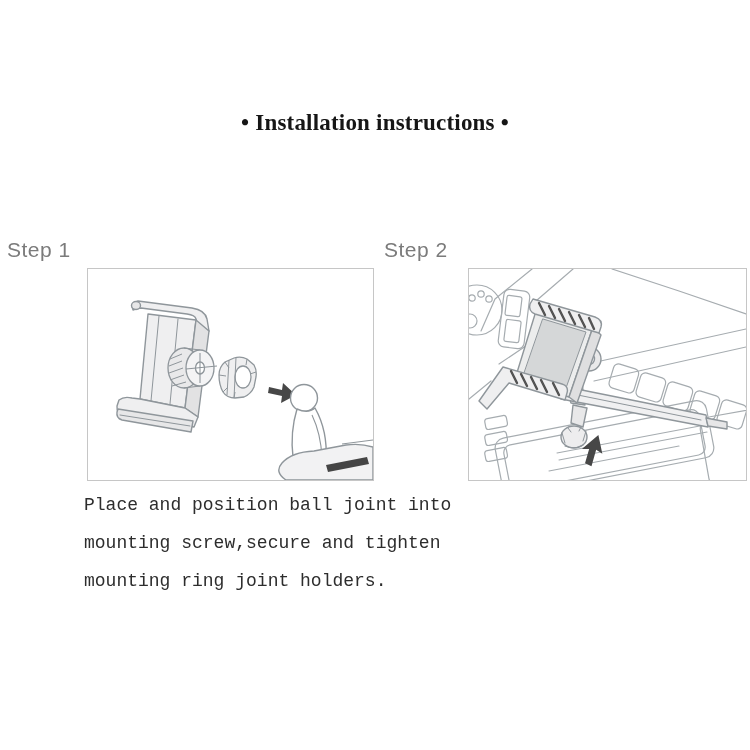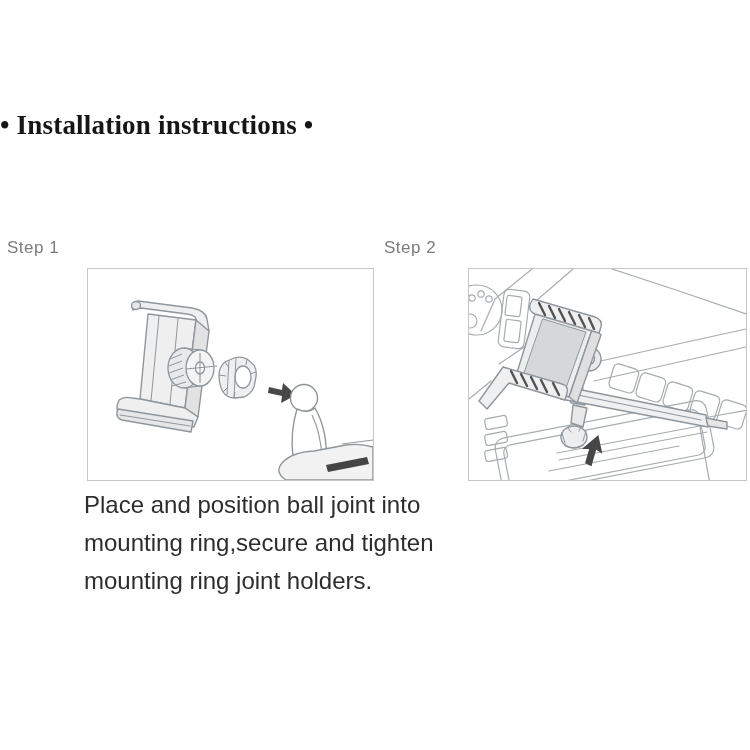--- a/index.html
+++ b/index.html
@@ -9,52 +9,54 @@
     height: 750px;
     background: #ffffff;
     overflow: hidden;
     font-family: "Liberation Sans", sans-serif;
   }
   .title {
     position: absolute;
     left: 0;
     top: 110px;
     width: 750px;
+    text-align: center;
     font-family: "Liberation Serif", serif;
-    font-size: 27px;
+    font-size: 23px;
     font-weight: 600;
     color: #161616;
     letter-spacing: 0.2px;
   }
   .step-label {
     position: absolute;
-    font-size: 17px;
+    font-size: 21px;
     color: #7b7b7b;
     letter-spacing: 0.5px;
     white-space: nowrap;
   }
   #step1-label { left: 7px;  top: 238px; }
   #step2-label { left: 384px; top: 238px; }
   .figure {
     position: absolute;
     top: 268px;
     border: 1px solid #c6c6c6;
     background: #ffffff;
     overflow: hidden;
   }
   #step1-figure { left: 87px;  width: 285px; height: 211px; }
   #step2-figure { left: 468px; width: 277px; height: 211px; }
   .figure svg { display: block; width: 100%; height: 100%; }
   .caption {
     position: absolute;
     top: 486px;
-    font-size: 24px;
+    font-size: 18px;
     line-height: 38px;
     color: #2d2d2d;
     white-space: nowrap;
+    font-family: Liberation Mono, monospace;
   }
   #step1-caption { left: 84px; }
   #step2-caption { left: 467px; }
 </style>
 </head>
 <body>
 
 <div class="page">
 
   <div class="title">• Installation instructions •</div>
@@ -174,18 +176,18 @@
         </g>
         <g transform="rotate(16 124 181)" fill="#474747" stroke="none">
           <path d="M120 196 L120 181 L113 183 L125 165 L134 182 L127 180 L127 197 Z"></path>
         </g>
       </g>
     </svg>
   </div>
 
   <div class="caption" id="step1-caption">
     <div>Place and position ball joint into</div>
-    <div>mounting ring,secure and tighten</div>
+    <div>mounting screw,secure and tighten</div>
     <div>mounting ring joint holders.</div>
   </div>
 
 
 </div>
 
 </body></html>

